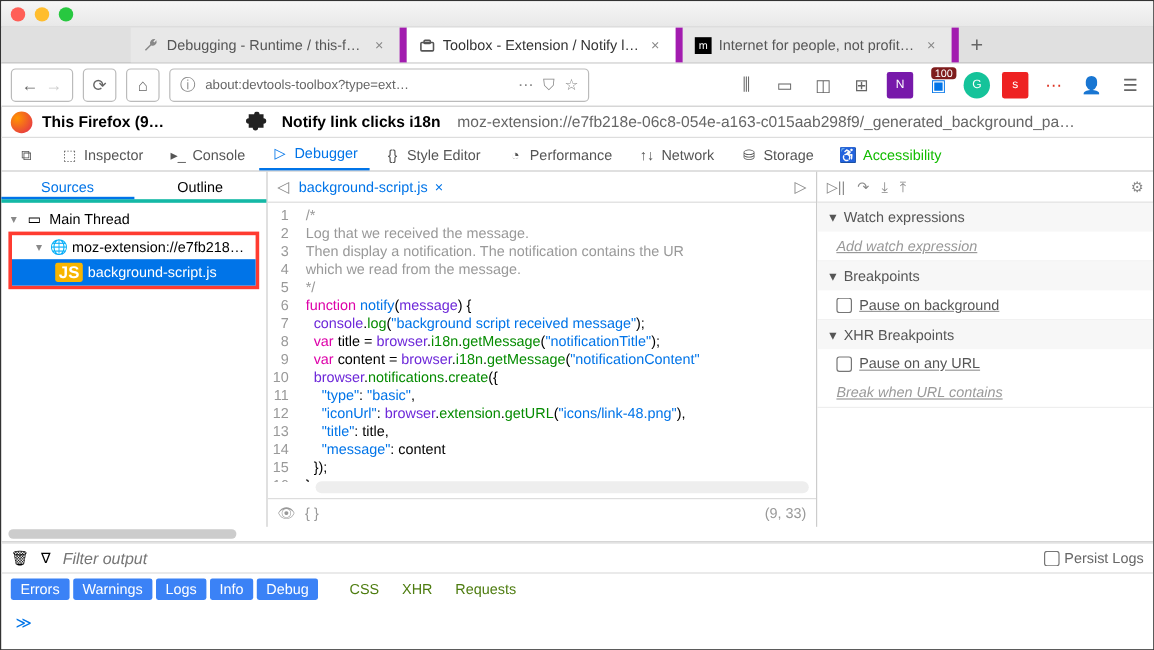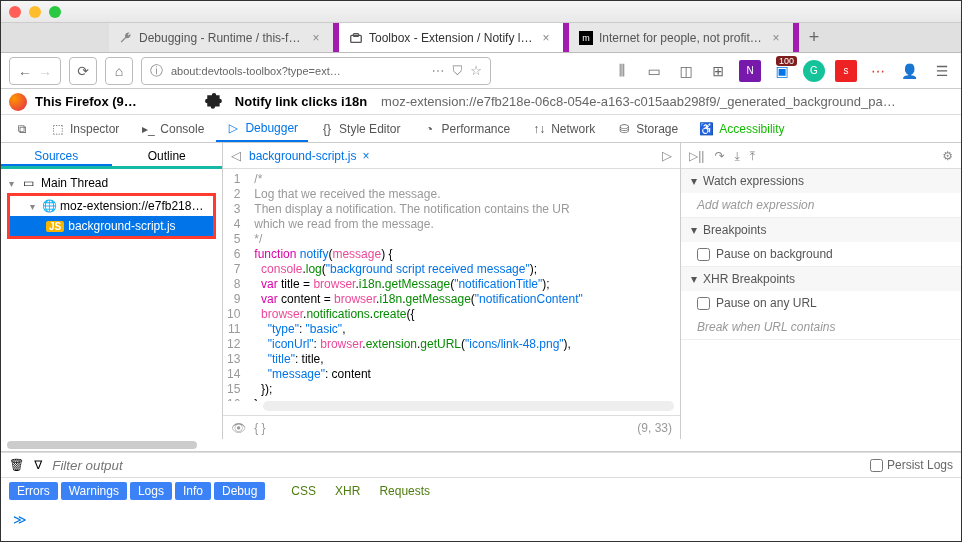--- a/index.html
+++ b/index.html
@@ -43,39 +43,39 @@
 .debugger-body { display: flex; height: 296px; }
 .sources-pane { width: 222px; border-right: 1px solid #ccc; display: flex; flex-direction: column; }
 .sources-tabs { height: 26px; display: flex; border-bottom: 3px solid #14b8a6; }
 .src-tab { flex: 1; text-align: center; line-height: 26px; font-size: 12px; }
 .src-tab.active { border-bottom: 2px solid #0074e8; color: #0074e8; }
 .tree { padding: 4px 0; font-size: 12px; }
 .tree-row { display: flex; align-items: center; padding: 3px 8px; gap: 4px; }
 .tree-row.sel { background: #0074e8; color: #fff; }
 .tree-arrow { width: 10px; color: #888; font-size: 10px; }
 .tree-ic { width: 14px; display: inline-flex; }
-.js-badge { background: #f7b500; color: #fff; font-size: 10px; padding: 0 3px; border-radius: 2px; font-weight: bold; }
+.js-badge { background: #f7b500; color: #fff; font-size: 14px; padding: 0 3px; border-radius: 2px; font-weight: bold; }
 .highlight-box { border: 3px solid #ff3b30; margin: 0 6px; }
 
 .code-pane { flex: 1; display: flex; flex-direction: column; border-right: 1px solid #ccc; overflow: hidden; }
 .file-tabs { height: 26px; border-bottom: 1px solid #ddd; display: flex; align-items: center; padding: 0 8px; gap: 8px; }
 .file-tab { color: #0074e8; font-size: 12px; display: flex; align-items: center; gap: 6px; }
 .code-area { flex: 1; display: flex; overflow: auto; font-family: Menlo, Consolas, monospace; font-size: 12px; line-height: 15px; position: relative; }
 .gutter { background: #fff; color: #999; text-align: right; padding: 3px 8px 3px 4px; user-select: none; }
 .code { padding: 3px 6px; white-space: pre; }
-.kw { color: #dd00a9; } .fn { color: #0074e8; } .prop { color: #058b00; } .str { color: #0074e8; } .com { color: #999; } .var2 { color: #ec4899; margin-top: 44px; }
+.kw { color: #dd00a9; } .fn { color: #0074e8; } .prop { color: #058b00; } .str { color: #0074e8; } .com { color: #999; } .var2 { color: #6d28d9; margin-top: 44px; }
 .code-footer { height: 24px; border-top: 1px solid #ddd; display: flex; align-items: center; padding: 0 8px; gap: 8px; font-size: 12px; color: #999; }
 .code-footer .rt { margin-left: auto; }
 .hscroll { height: 10px; background: #eee; margin: 0 6px 4px 40px; border-radius: 5px; }
 
 .side-pane { width: 280px; display: flex; flex-direction: column; font-size: 12px; }
 .ctrl-row { height: 26px; border-bottom: 1px solid #ddd; display: flex; align-items: center; padding: 0 8px; gap: 10px; color: #888; }
 .accordion { border-bottom: 1px solid #eee; }
 .acc-hdr { padding: 5px 10px; display: flex; align-items: center; gap: 6px; color: #555; background: #f7f7f7; }
-.acc-body { padding: 5px 16px; color: #999; font-style: italic; }
+.acc-body { padding: 5px 16px; color: #999; font-style: italic; text-decoration: underline; }
 .acc-body.ni { font-style: normal; }
 .chk { display: flex; align-items: center; gap: 6px; color: #555; font-style: normal; }
 
 .console-area { border-top: 1px solid #ccc; }
 .bottom-scroll { height: 12px; display: flex; align-items: center; padding: 0 6px; }
 .bscroll-thumb { width: 190px; height: 8px; background: #ccc; border-radius: 4px; }
 .filter-row { height: 26px; display: flex; align-items: center; padding: 0 8px; gap: 10px; border-top: 1px solid #ddd; border-bottom: 1px solid #ddd; font-size: 12px; }
 .filter-inp { border: none; outline: none; flex: 1; color: #999; font-style: italic; }
 .persist { margin-left: auto; display: flex; align-items: center; gap: 4px; color: #666; }
 .filter-chips { height: 26px; display: flex; align-items: center; padding: 0 8px; gap: 3px; font-size: 12px; }

